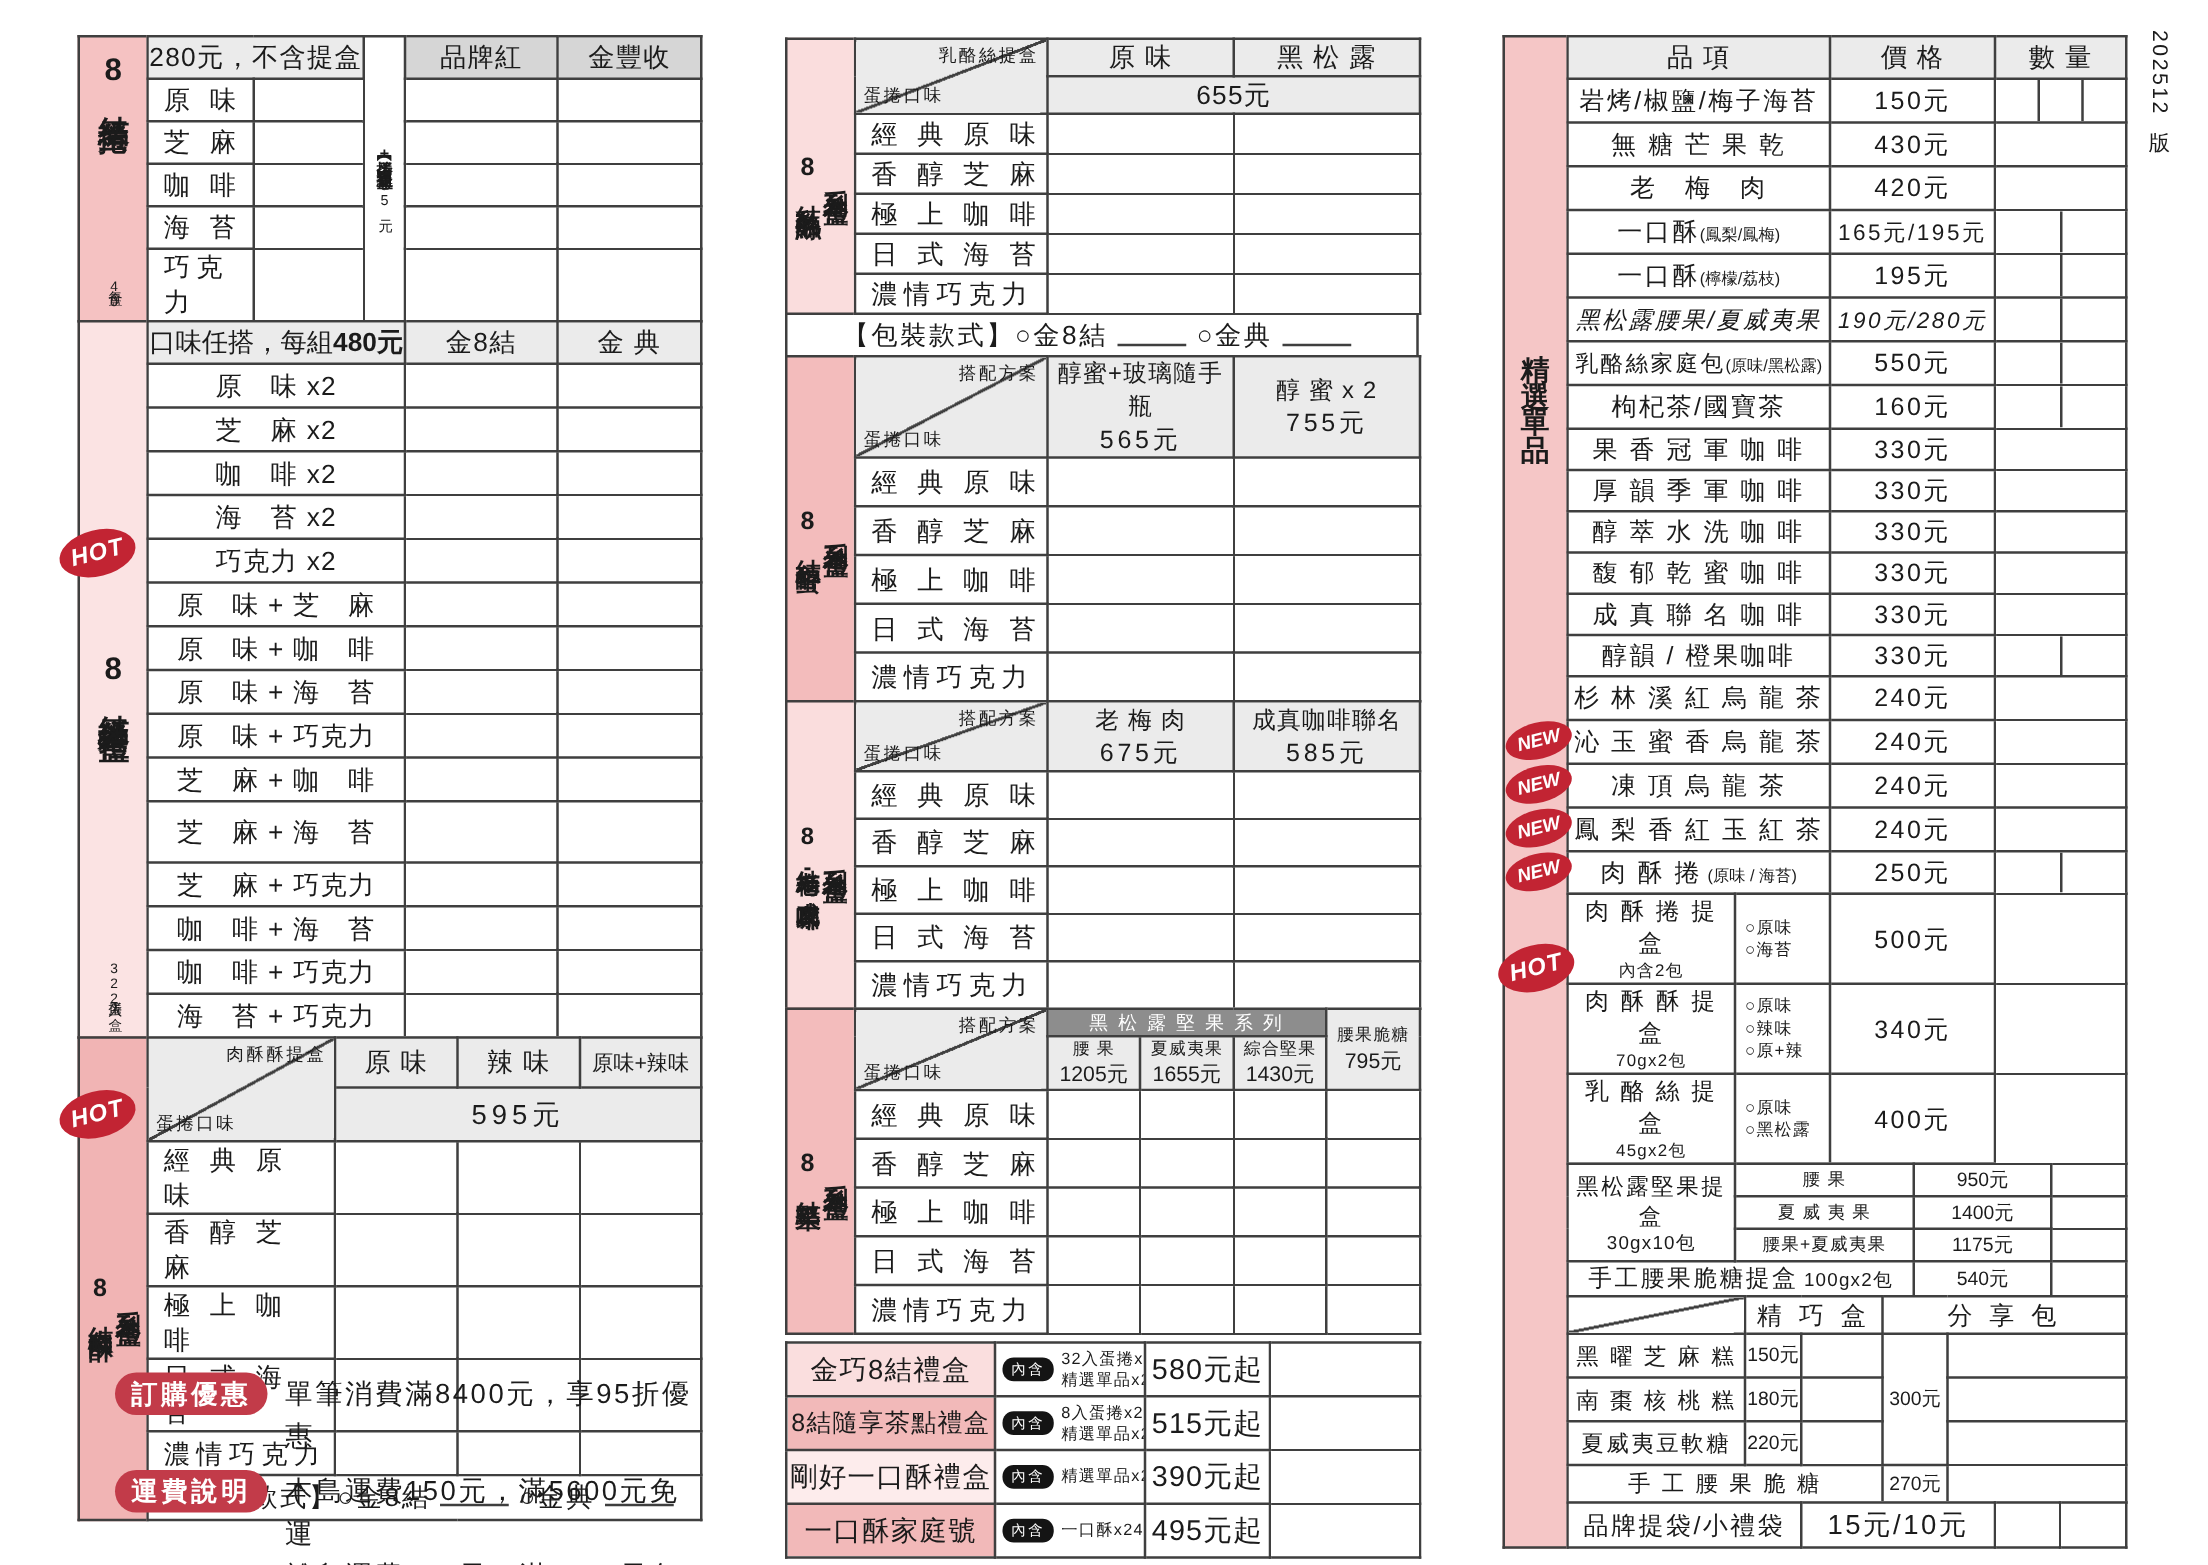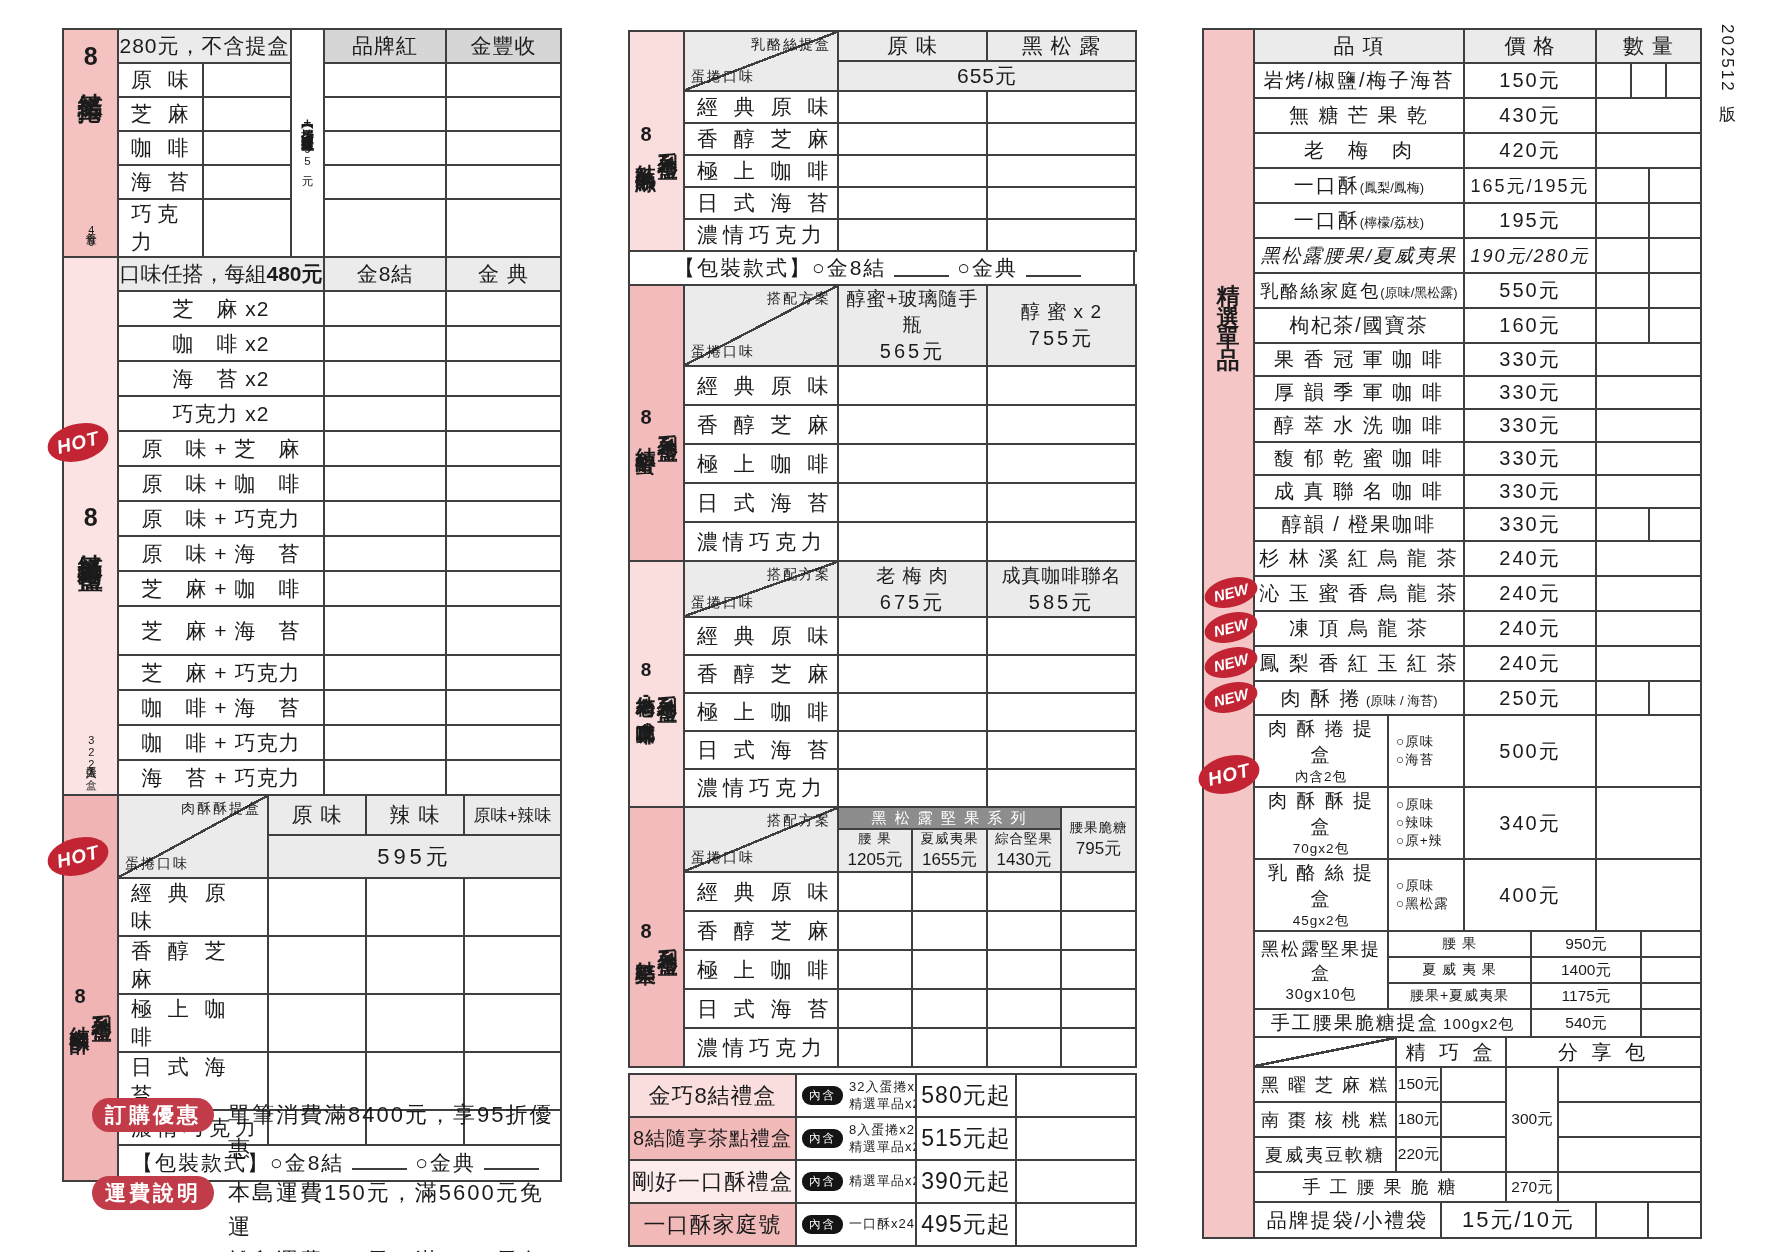--- a/index.html
+++ b/index.html
@@ -143,20 +143,25 @@
           <col style="width:122px">
           <col style="width:115px">
         </colgroup>
       <tbody>
           <tr style="height:34px;">
         <td class="hd" style="font-size:21px;"><span>口味任搭，每組</span><b>480元</b></td>
         <th class="hd t">金8結</th>
         <th class="hd t">金 典</th>
       </tr>
       <tr style="height:35px;">
+            <td class="t">原　味 x2</td>
+            <td class="qty"></td>
+            <td class="qty"></td>
+          </tr>
+      <tr style="height:35px;">
             <td class="t">芝　麻 x2</td>
             <td class="qty"></td>
             <td class="qty"></td>
           </tr>
       <tr style="height:35px;">
             <td class="t">咖　啡 x2</td>
             <td class="qty"></td>
             <td class="qty"></td>
           </tr>
       <tr style="height:35px;">
@@ -173,26 +178,26 @@
             <td class="t">原　味 + 芝　麻</td>
             <td class="qty"></td>
             <td class="qty"></td>
           </tr>
       <tr style="height:35px;">
             <td class="t">原　味 + 咖　啡</td>
             <td class="qty"></td>
             <td class="qty"></td>
           </tr>
       <tr style="height:35px;">
+            <td class="t">原　味 + 海　苔</td>
+            <td class="qty"></td>
+            <td class="qty"></td>
+          </tr>
+      <tr style="height:35px;">
             <td class="t">原　味 + 巧克力</td>
-            <td class="qty"></td>
-            <td class="qty"></td>
-          </tr>
-      <tr style="height:35px;">
-            <td class="t">原　味 + 海　苔</td>
             <td class="qty"></td>
             <td class="qty"></td>
           </tr>
       <tr style="height:35px;">
             <td class="t">芝　麻 + 咖　啡</td>
             <td class="qty"></td>
             <td class="qty"></td>
           </tr>
       <tr style="height:49px;">
             <td class="t">芝　麻 + 海　苔</td>

